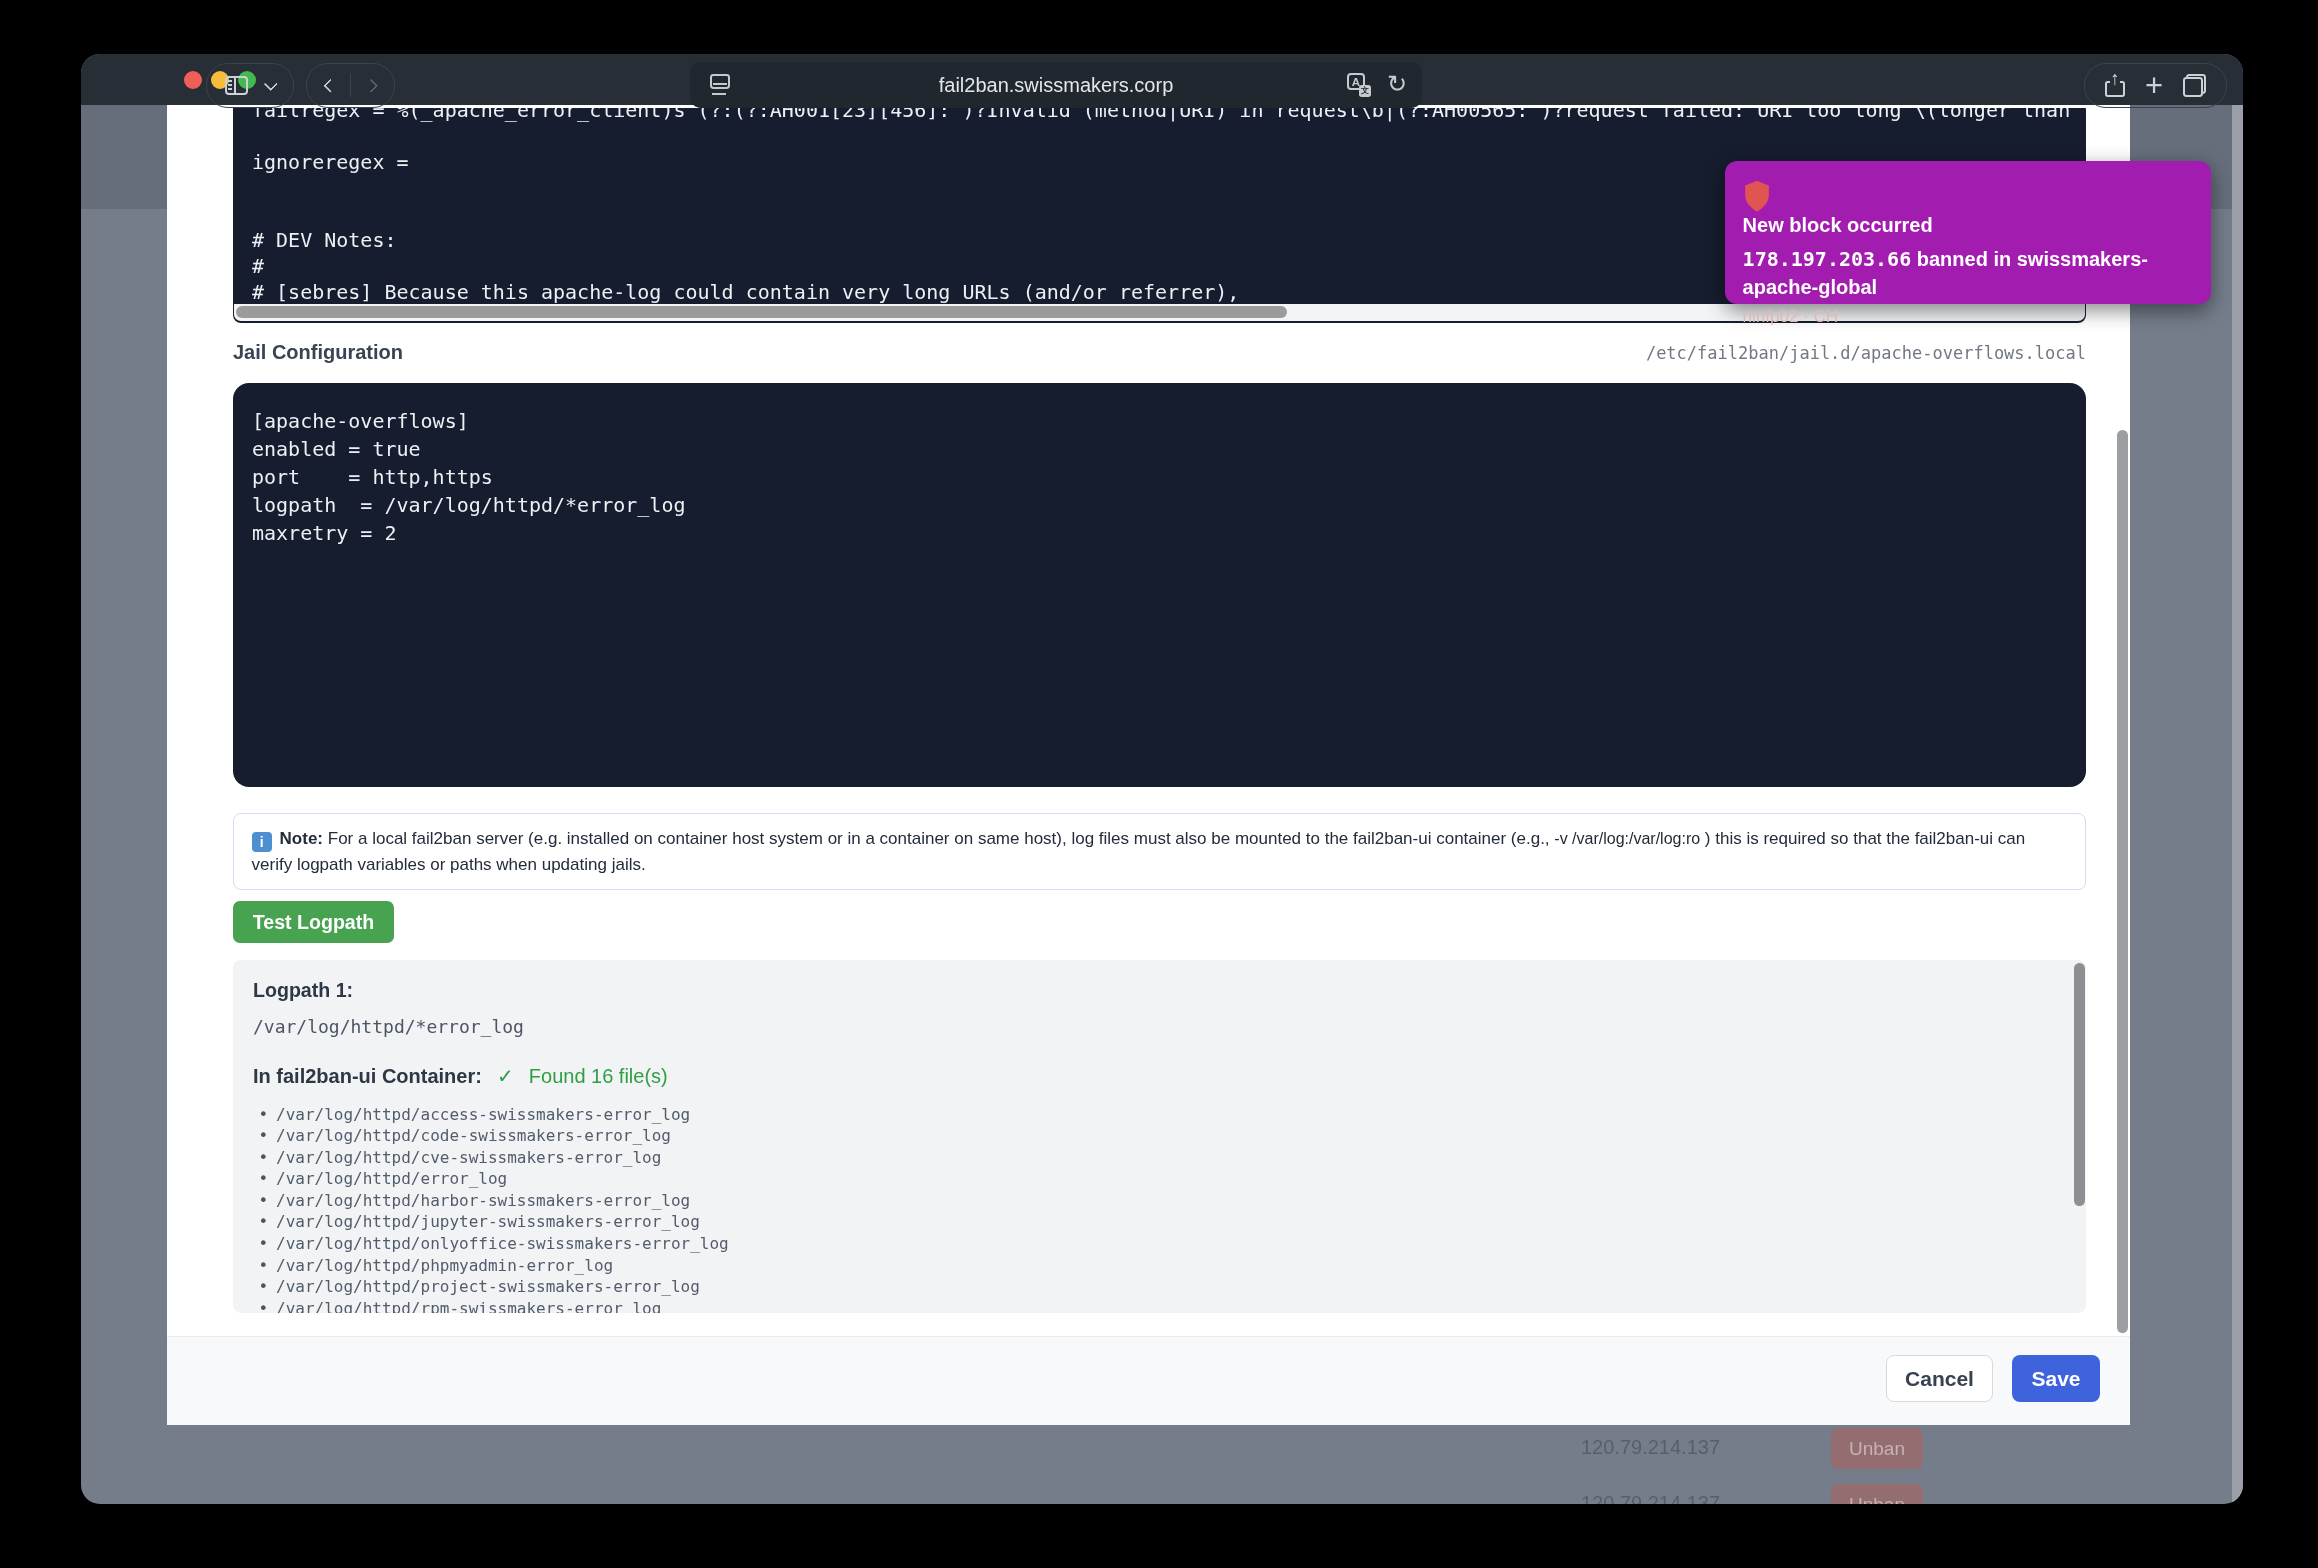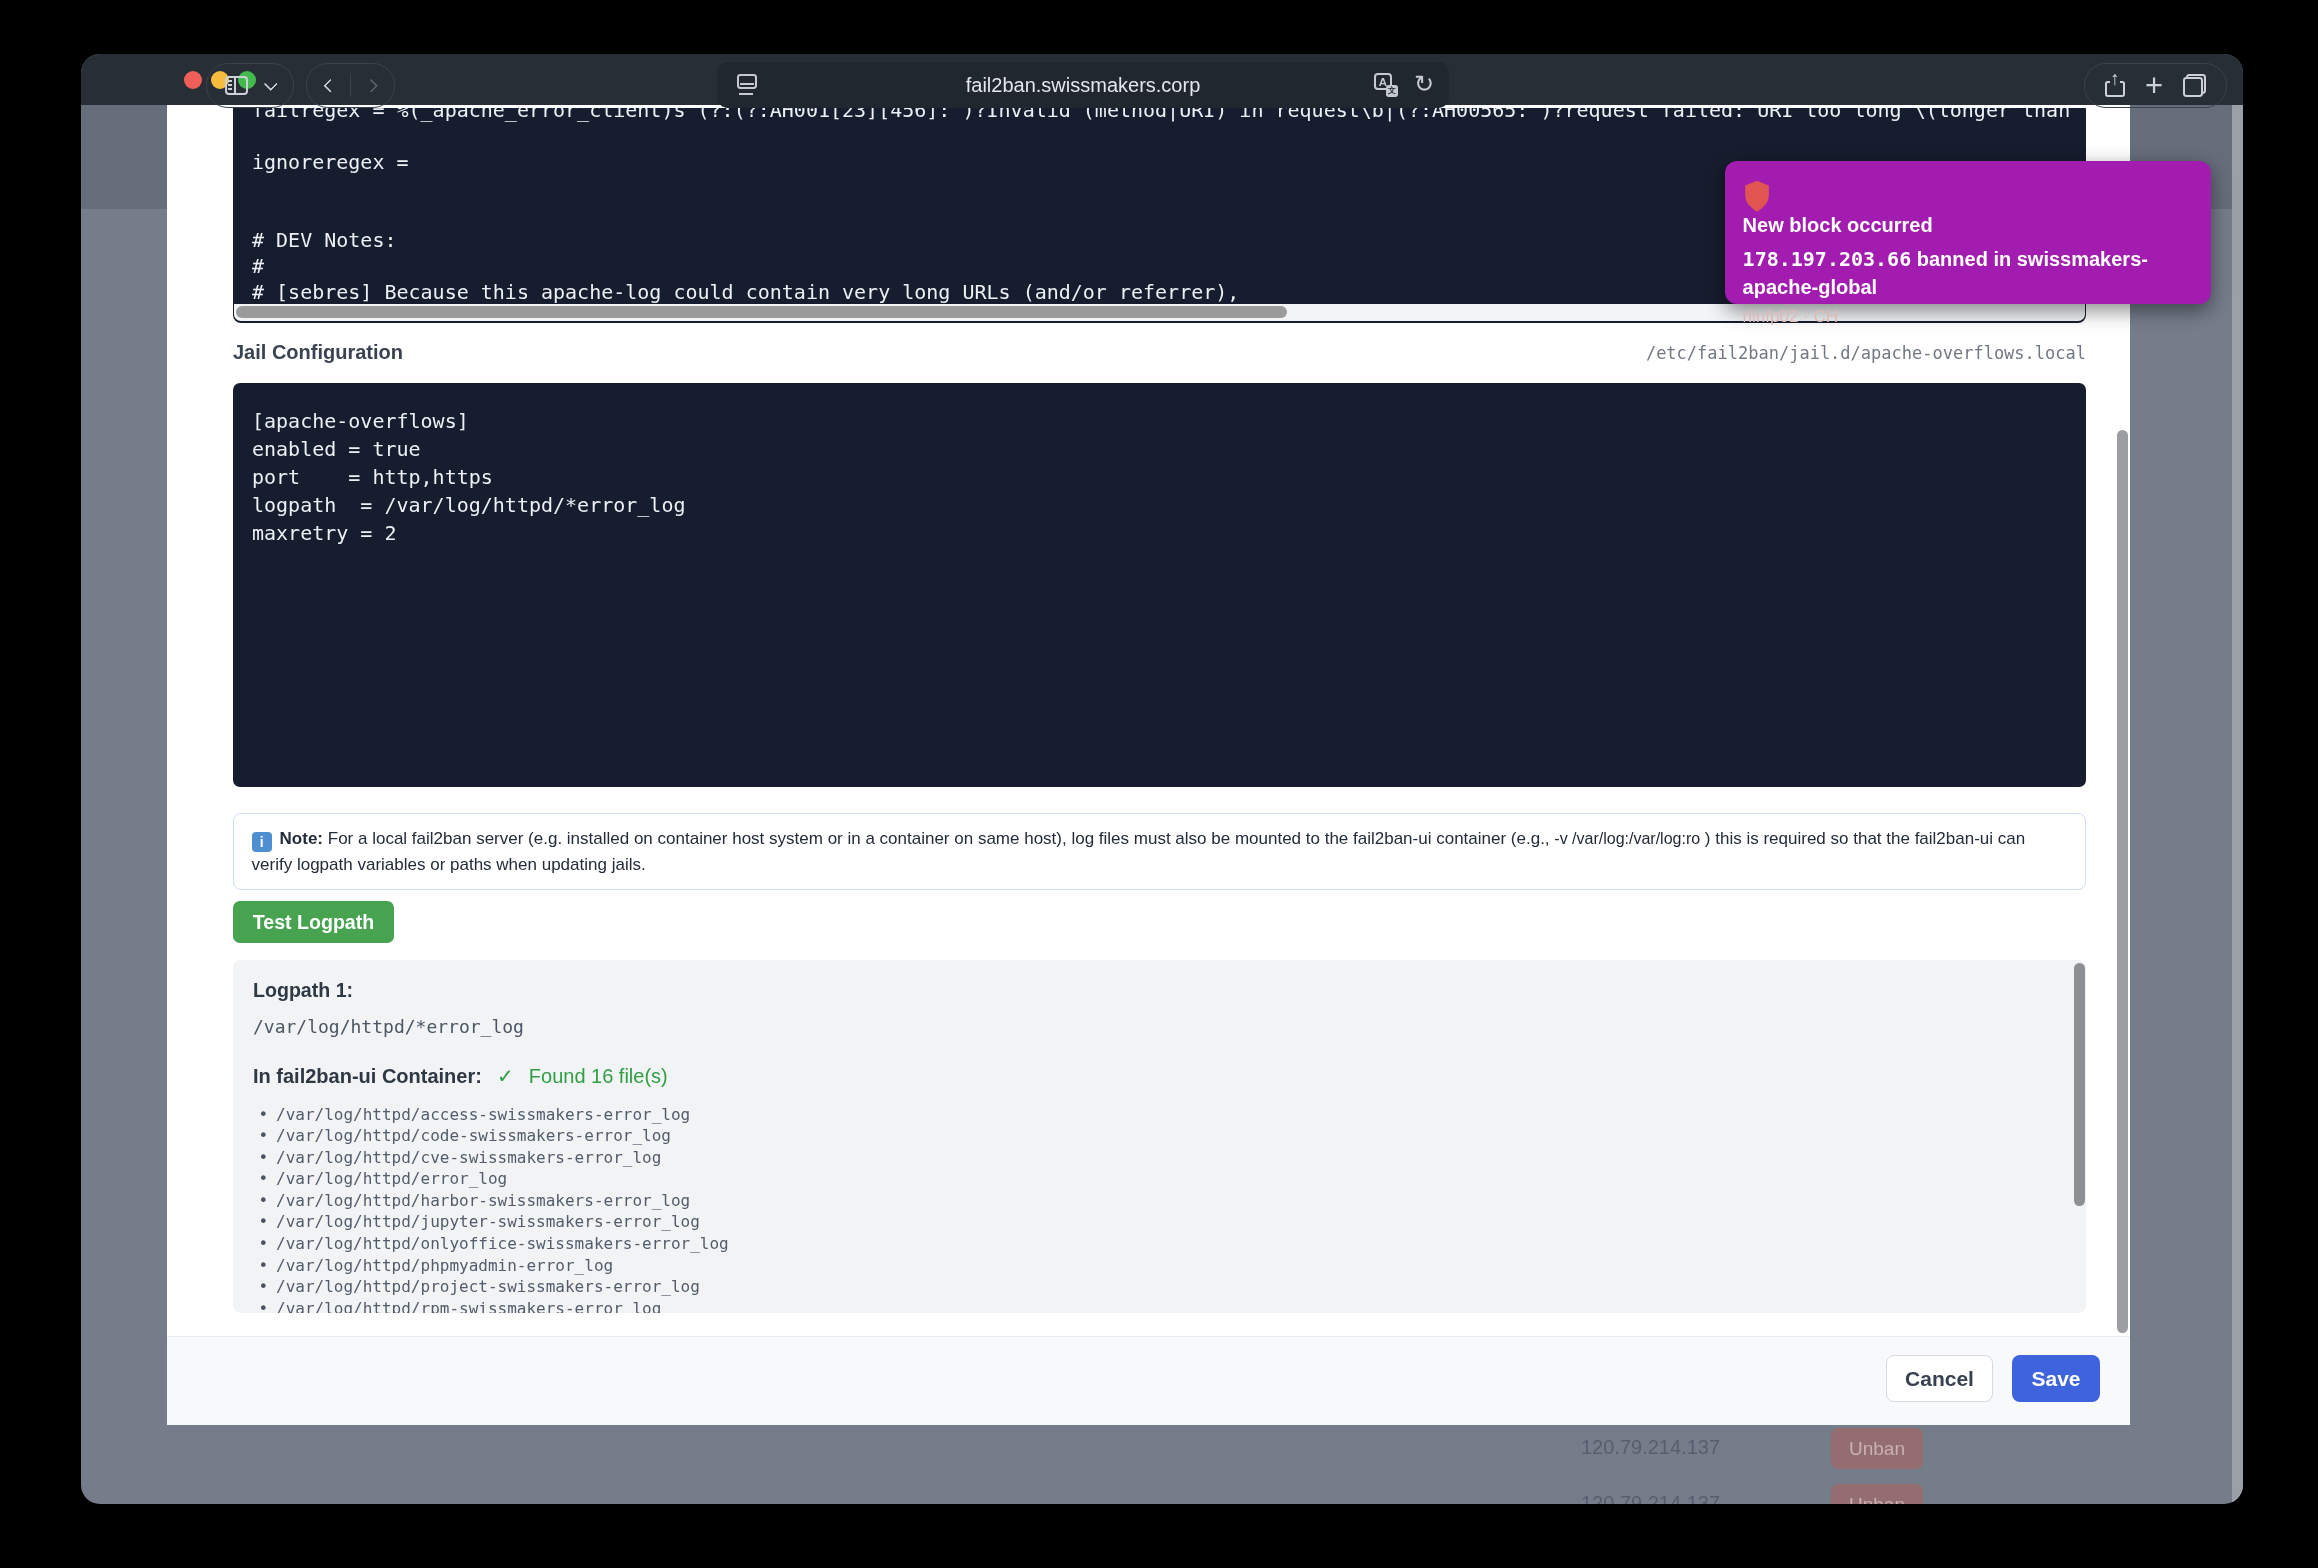--- a/index.html
+++ b/index.html
@@ -22,21 +22,21 @@
   .pill-nav { left:225px; width:89px; }
   .icon-sidebar { width:23px; height:19px; border:2px solid #ccd1d7; border-radius:4px; position:relative; }
   .icon-sidebar::before { content:""; position:absolute; left:0; top:0; bottom:0; width:7.4px; border-right:2px solid #ccd1d7; }
   .icon-sidebar::after { content:""; position:absolute; left:1.4px; top:2.7px; width:3.4px; height:9.5px;
       background:linear-gradient(#ccd1d7 0 2px, transparent 2px 4px, #ccd1d7 4px 6px, transparent 6px 8px, #ccd1d7 8px 9.5px); }
   .chev { display:inline-block; width:9.5px; height:9.5px; border-right:2.7px solid #ccd1d7; border-bottom:2.7px solid #ccd1d7; border-radius:0.7px; }
   .chev.down { transform:rotate(45deg); margin-top:-4px; }
   .chev.left { transform:rotate(135deg); margin-left:4px; }
   .chev.right { transform:rotate(-45deg); margin-right:4px; border-color:#5a626c; }
   .nav-divider { width:1.4px; height:24px; background:#3c434c; }
-  .url-pill { position:absolute; left:636px; top:8px; width:732px; height:46px; border-radius:10.8px;
+  .url-pill { position:absolute; left:609px; top:8px; width:732px; height:46px; border-radius:10.8px;
               background:#21272e; display:flex; align-items:center; }
   .icon-webpage { position:absolute; left:20px; top:11.5px; width:20px; height:15px; border:2px solid #c6cad0; border-radius:3.4px; }
   .icon-webpage::before { content:""; position:absolute; left:1.4px; bottom:1.4px; right:1.4px; height:2px; background:#c6cad0; }
   .icon-webpage::after { content:""; position:absolute; left:0px; top:17.6px; width:13.5px; height:2px; background:#c6cad0; }
   .url-text { flex:1; text-align:center; color:#e3e6ea; font-size:20px; }
   .icon-translate { position:absolute; right:51px; top:10.8px; width:24px; height:24px; }
   .icon-translate .a { position:absolute; left:0; top:0; width:17.6px; height:17.6px; border:2px solid #c6cad0; border-radius:4px;
                        color:#c6cad0; font-size:11.5px; font-weight:bold; text-align:center; line-height:14px; }
   .icon-translate .b { position:absolute; right:0; bottom:0; width:12px; height:12px; background:#c6cad0; border-radius:2.7px;
                        color:#21272e; font-size:8px; font-weight:bold; text-align:center; line-height:12px; }
@@ -68,21 +68,21 @@
   .codeblock { position:absolute; background:#161d2e; color:#edf0f4; overflow:hidden; }
   .filter-block { left:66px; top:2.7px; width:1853px; height:215px; border-radius:0 0 8px 8px; }
   .filter-pre { position:absolute; left:19px; top:-10.8px; font-size:20px; line-height:26px; white-space:pre; }
   .hscroll-track { position:absolute; left:1.4px; right:1.4px; bottom:1.4px; height:17.6px; background:#f3f4f6; border-radius:0 0 6.8px 6.8px; }
   .hscroll-thumb { position:absolute; left:1.4px; top:2.7px; width:1051px; height:12px; background:#9b9b9b; border-radius:6px; }
 
   .section-head { position:absolute; left:66px; top:236px; width:1853px; display:flex; align-items:baseline; justify-content:space-between;gap:40px; }
   .section-title { font-size:20px; font-weight:600; color:#3a4352; }
   .section-path { font-size:17px; color:#717884; }
 
-  .jail-block { left:66px; top:278px; width:1853px; height:404px; border-radius:7px; }
+  .jail-block { left:66px; top:278px; width:1853px; height:404px; border-radius:16px; }
   .jail-pre { position:absolute; left:19px; top:24px; font-size:20px; line-height:28px; white-space:pre; }
 
   .note-box { position:absolute; left:66px; top:708px; width:1853px; min-height:64px; background:#fff;
               border:1.4px solid #cfdef5; border-radius:8px; padding:12px 17.6px; font-size:17px; line-height:25px; color:#232c3a; }
   .info-badge { display:inline-block; width:20px; height:20px; background:#4d8fd1; border-radius:4px; color:#fff;
                 font-weight:bold; font-size:14px; text-align:center; line-height:20px; vertical-align:-2.7px; margin-right:8px; }
   .note-code { font-family:Liberation Sans, sans-serif; font-size:16px; color:#1f2733; }
 
   .btn-test { position:absolute; left:66px; top:796px; width:161px; height:42px; background:#48a351; border:none;
               border-radius:6.8px; color:#fff; font-size:19.6px; font-weight:bold; }

